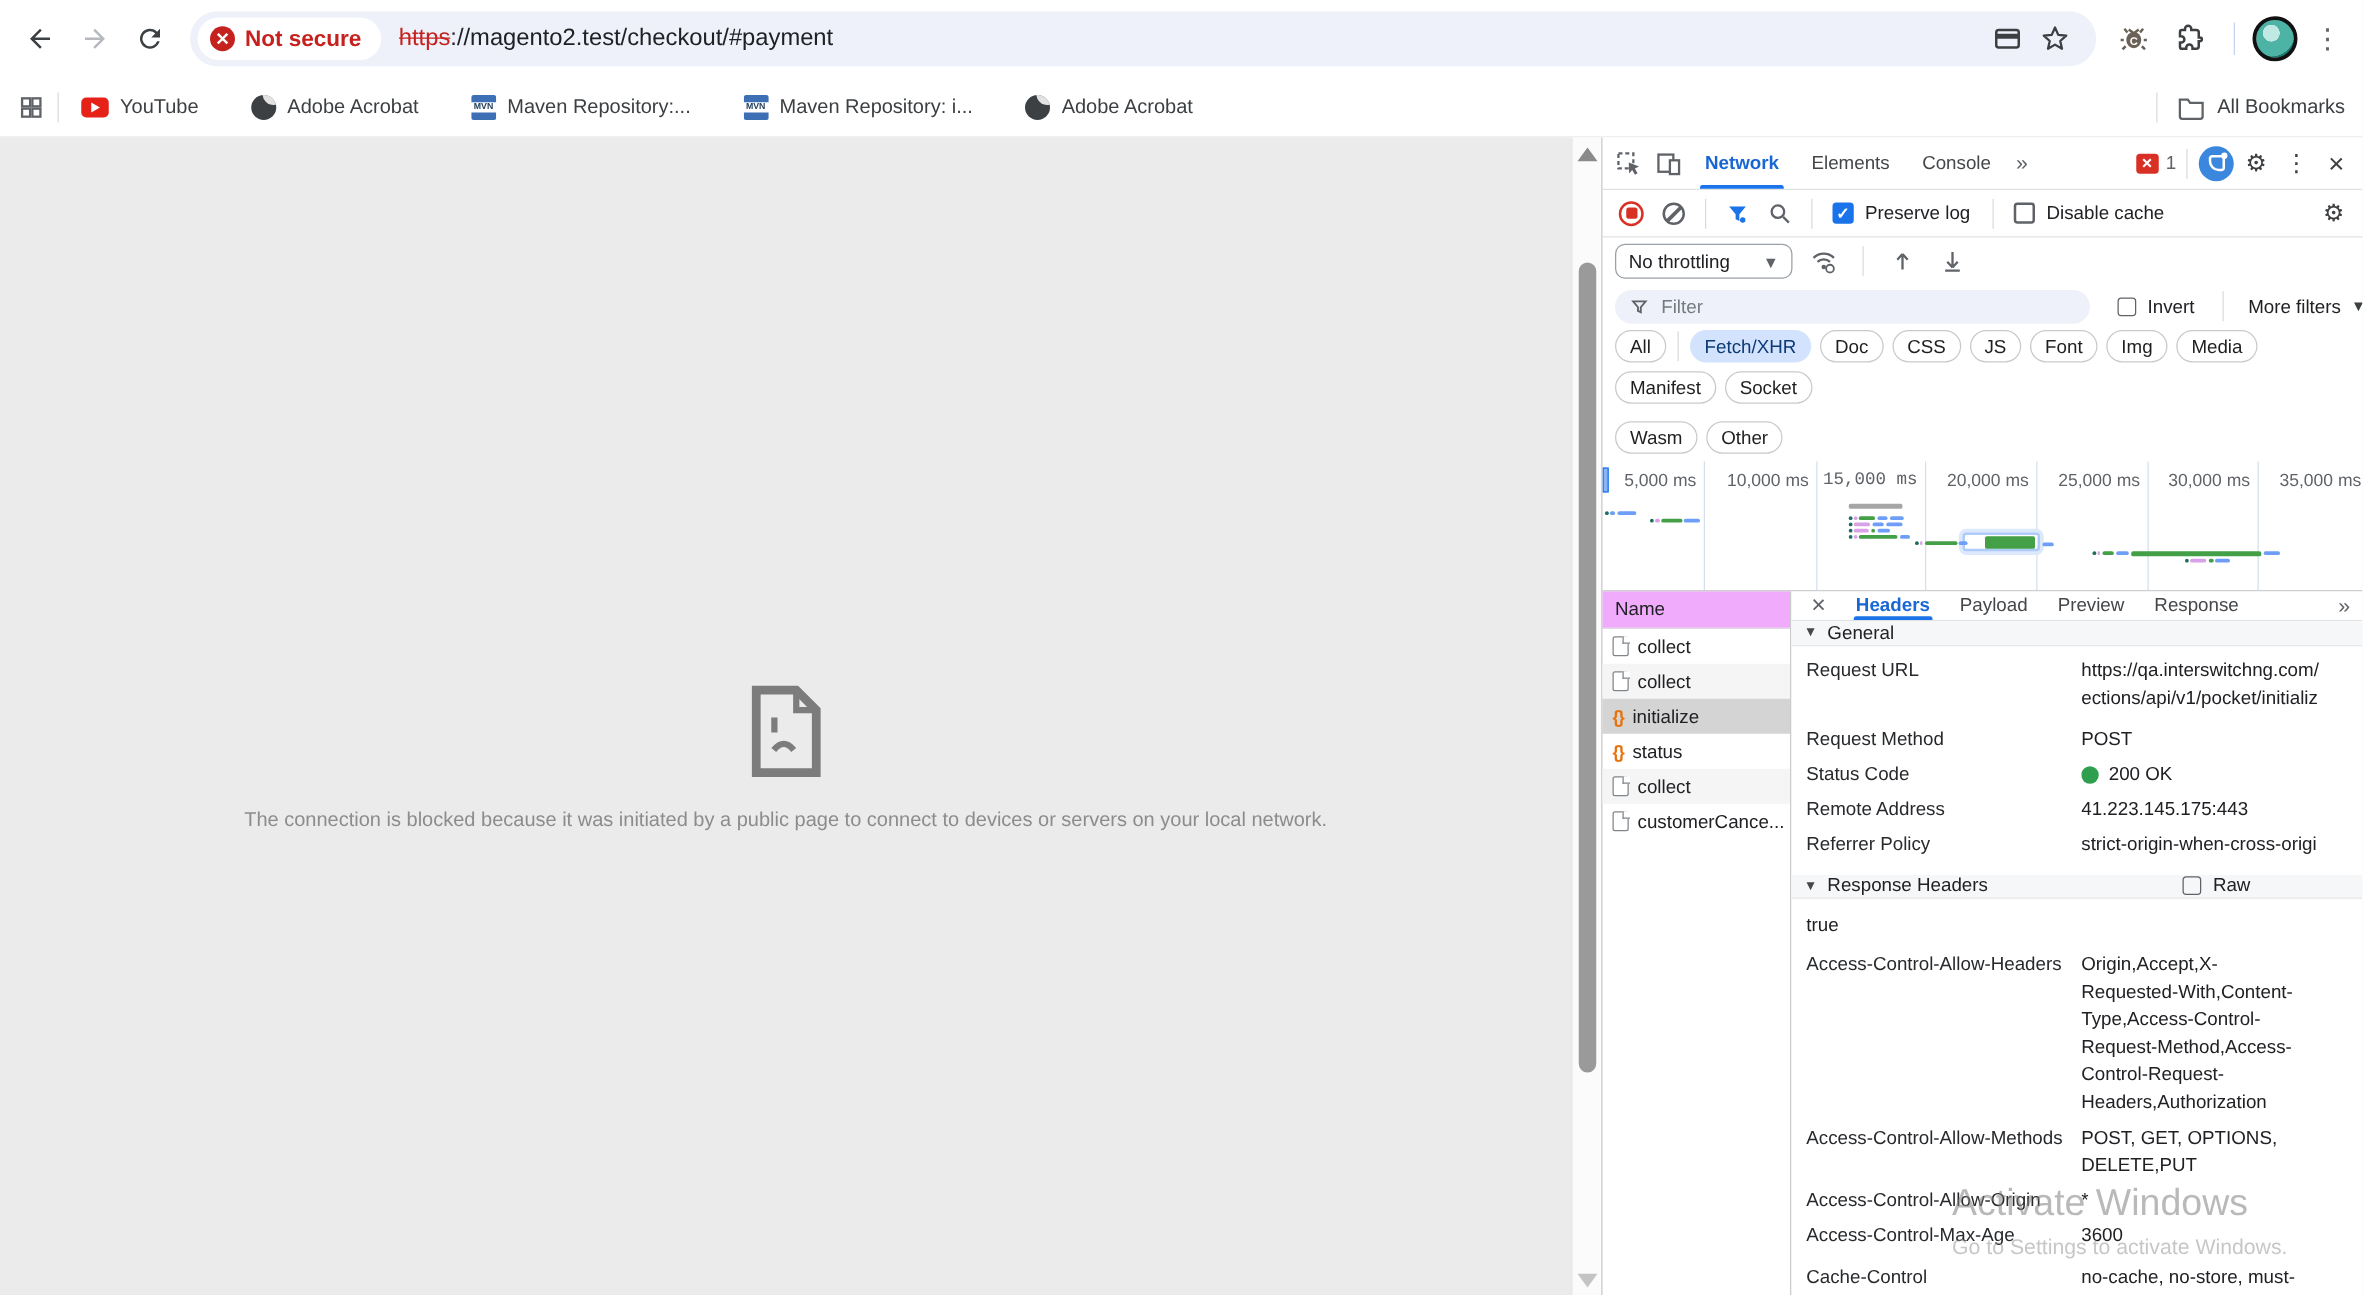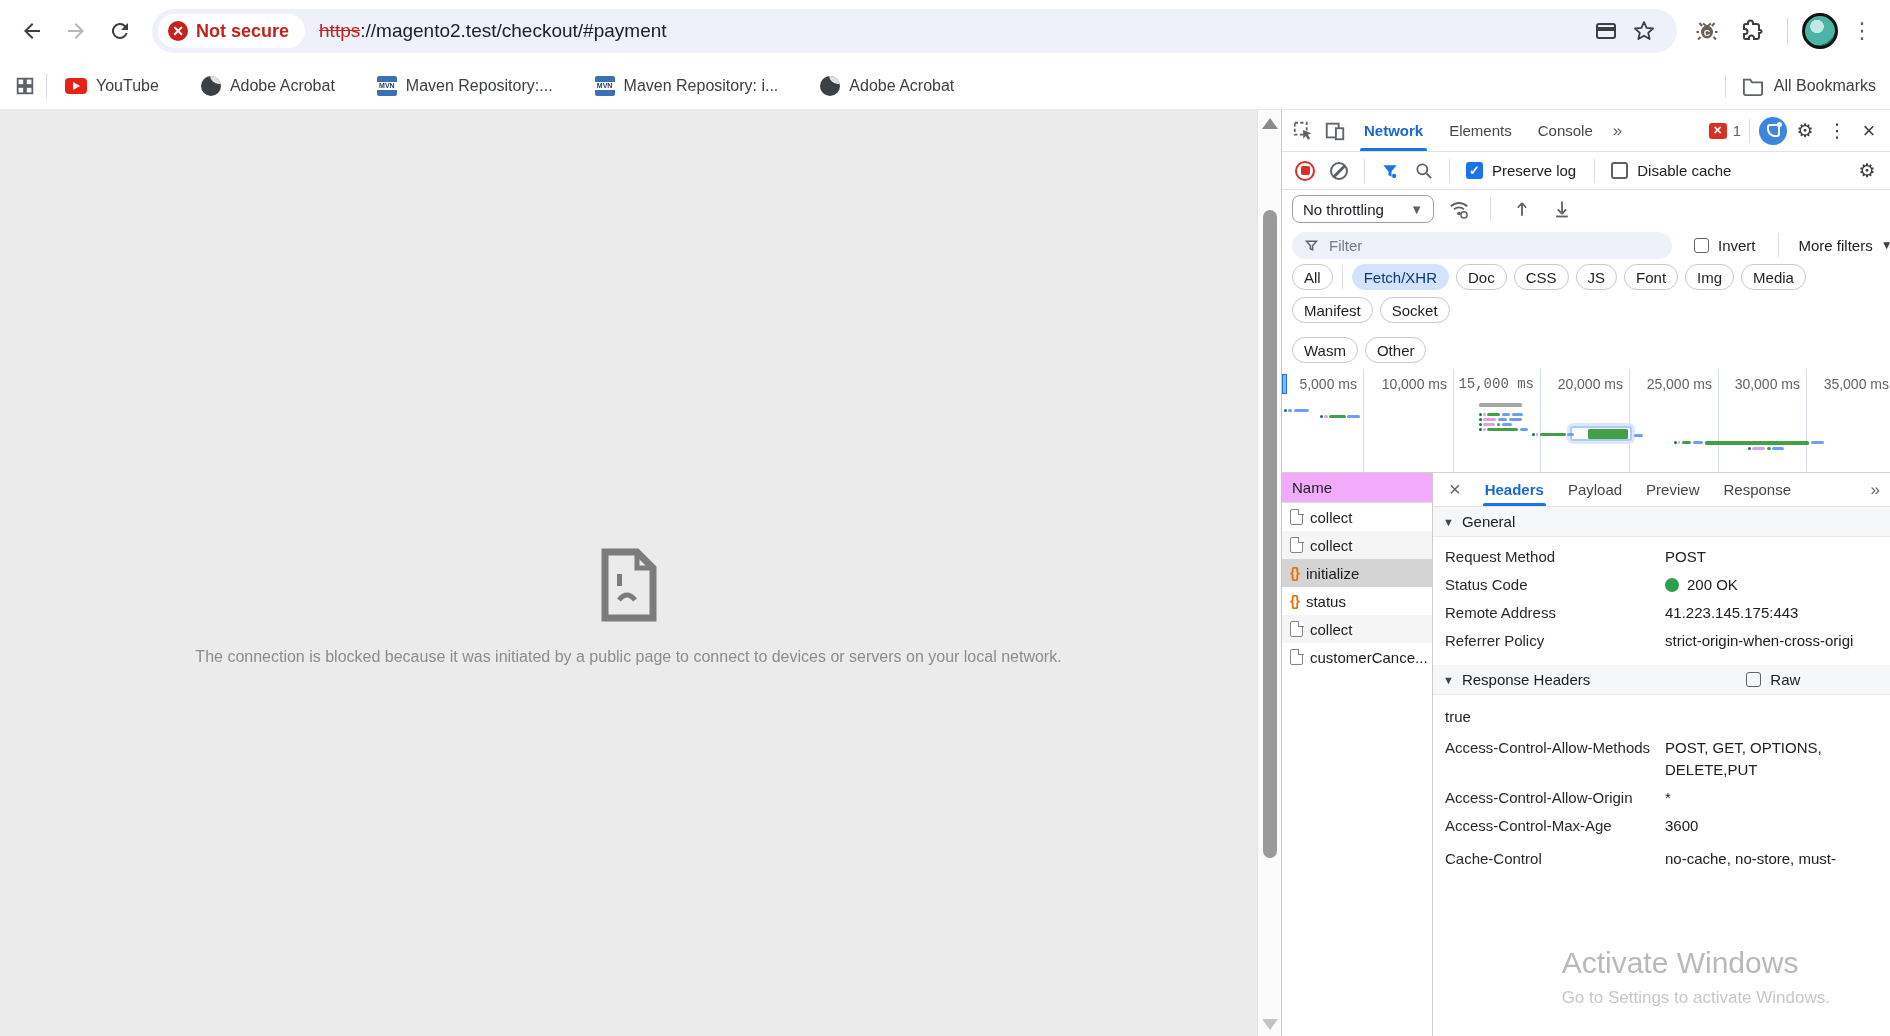--- a/index.html
+++ b/index.html
@@ -538,20 +538,25 @@
             <div class="spacer"></div>
             <div class="chev">»</div>
           </div>
 
           <div class="sec-head">
             <span class="tri">▼</span>
             <span>General</span>
           </div>
 
           <div style="padding:6px 0 4px">
+            <div class="kv" style="padding-bottom:8px">
+              <div class="k">Request URL</div>
+              <div class="v"><span class="txt">https://qa.interswitchng.com/
+ections/api/v1/pocket/initializ</span></div>
+            </div>
             <div class="kv">
               <div class="k">Request Method</div>
               <div class="v"><span class="txt">POST</span></div>
             </div>
             <div class="kv">
               <div class="k">Status Code</div>
               <div class="v"><span class="status-dot"></span><span class="txt">200 OK</span></div>
             </div>
             <div class="kv">
               <div class="k">Remote Address</div>
@@ -569,20 +574,29 @@
             <span class="raw-wrap" style="margin-left:148px">
               <span class="cb"></span>
               <span>Raw</span>
             </span>
           </div>
 
           <div style="padding:8px 0 0">
             <div class="kv" style="padding-bottom:6px">
               <div class="v"><span class="txt">true</span></div>
             </div>
+            <div class="kv" style="padding-bottom:4px">
+              <div class="k">Access-Control-Allow-Headers</div>
+              <div class="v"><span class="txt">Origin,Accept,X-
+Requested-With,Content-
+Type,Access-Control-
+Request-Method,Access-
+Control-Request-
+Headers,Authorization</span></div>
+            </div>
             <div class="kv">
               <div class="k">Access-Control-Allow-Methods</div>
               <div class="v"><span class="txt">POST, GET, OPTIONS,
 DELETE,PUT</span></div>
             </div>
             <div class="kv">
               <div class="k">Access-Control-Allow-Origin</div>
               <div class="v"><span class="txt">*</span></div>
             </div>
             <div class="kv">

